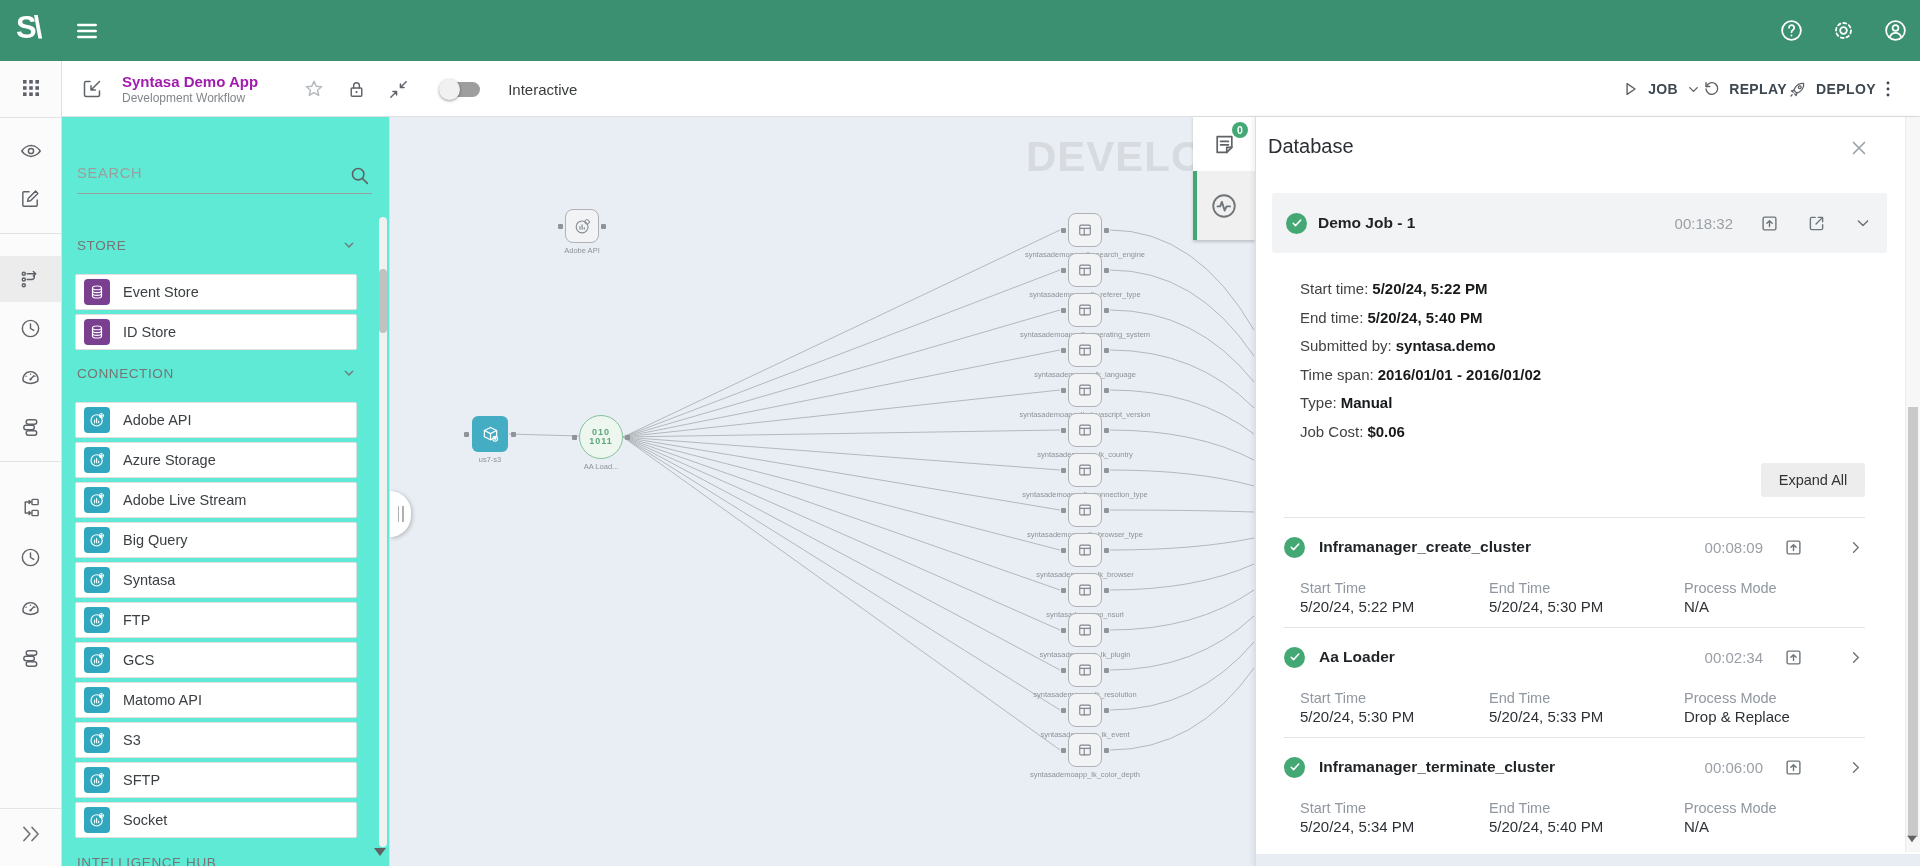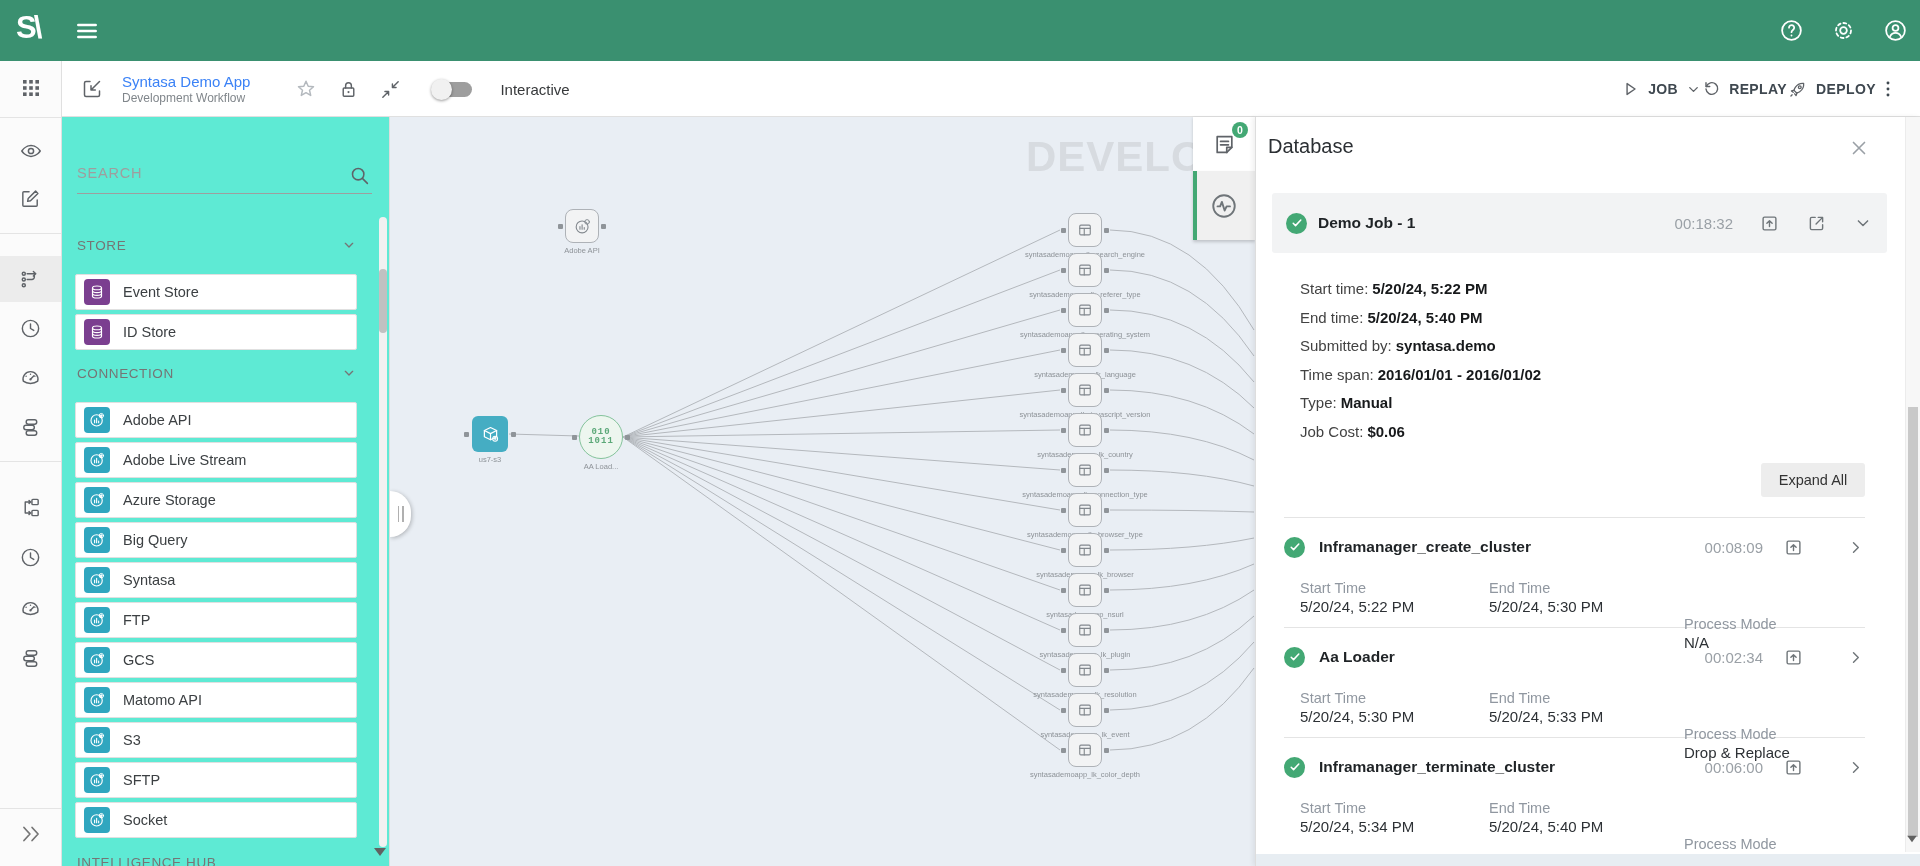--- a/index.html
+++ b/index.html
@@ -16,21 +16,21 @@
   .logo{position:absolute;left:16px;top:10px;color:#fff;font-size:31px;font-weight:bold;
         letter-spacing:-3px;font-style:normal;}
   .hamburger{position:absolute;left:74px;top:18px;cursor:pointer;}
   .appbar-right{position:absolute;right:12px;top:18px;display:flex;gap:27px;align-items:center;}
 
   
   .toolbar{position:absolute;left:62px;top:61px;width:1858px;height:56px;background:#fff;
            border-bottom:1px solid #e0e0e0;box-sizing:border-box;}
   .tb-left{position:absolute;left:18px;top:0;height:56px;display:flex;align-items:center;gap:18px;}
   .title-block{display:flex;flex-direction:column;margin-right:26px;}
-  .app-title{font-size:15px;font-weight:normal;color:#3b82f6;line-height:18px;}
+  .app-title{font-size:15px;font-weight:bold;color:#a21caf;line-height:18px;}
   .app-subtitle{font-size:12px;color:#80868b;line-height:14px;}
   .tb-ic{width:24px;height:24px;display:flex;align-items:center;justify-content:center;cursor:pointer;}
   .switch{width:38px;height:15px;background:#9e9e9e;border-radius:8px;position:relative;margin:0 10px 0 14px;cursor:pointer;}
   .switch .knob{position:absolute;left:-3px;top:-3px;width:21px;height:21px;border-radius:50%;
                 background:#f1f1f1;box-shadow:0 1px 3px rgba(0,0,0,.4);}
   .interactive-label{font-size:15px;color:#37393b;}
   .tb-right{position:absolute;right:20px;top:0;height:56px;display:flex;align-items:center;}
   .tb-btn{display:flex;align-items:center;gap:8px;font-size:14px;font-weight:bold;color:#3f4850;
           letter-spacing:.4px;cursor:pointer;}
 
@@ -75,21 +75,21 @@
   .dots::before,.dots::after{content:"";position:absolute;top:50%;margin-top:-2.5px;width:5px;height:5px;
            background:#8f9499;border-radius:1px;}
   .dots::before{left:-8px;} .dots::after{right:-8px;}
   .node-label{margin-top:4px;font-size:7.5px;color:#8d9297;text-align:center;white-space:nowrap;line-height:8.5px;}
   .node-label.wrap{white-space:normal;width:46px;}
   .node-s3{position:relative;width:36px;height:36px;background:#45adc3;border-radius:6px;
            display:flex;align-items:center;justify-content:center;}
   .node-circle{position:relative;width:44px;height:44px;border-radius:50%;background:#edf6ef;
            border:1.5px solid #84c39b;display:flex;flex-direction:column;align-items:center;justify-content:center;
            box-sizing:border-box;}
-  .binary{font-family:Liberation Mono, monospace;font-size:9px;font-weight:bold;color:#5ba878;
+  .binary{font-family:Liberation Sans, sans-serif;font-size:9px;font-weight:bold;color:#5ba878;
           line-height:9.5px;letter-spacing:1px;}
   .handle{position:absolute;left:0;top:374px;width:21px;height:46px;background:#fff;border-radius:0 23px 23px 0;
           box-shadow:1px 1px 4px rgba(0,0,0,.25);display:flex;align-items:center;justify-content:center;gap:3px;cursor:col-resize;}
   .handle i{display:block;width:1.5px;height:16px;background:#b0b0b0;}
 
   
   .side-tabs{position:absolute;left:1193px;top:117px;width:62px;}
   .tab{position:relative;width:62px;display:flex;align-items:center;justify-content:center;cursor:pointer;}
   .tab-notes{height:54px;background:#fff;box-shadow:0 1px 3px rgba(0,0,0,.18);}
   .tab-pulse{height:69px;background:#f0f0f0;box-shadow:0 2px 3px rgba(0,0,0,.18);}
@@ -114,21 +114,21 @@
   .detail-line .b{font-weight:bold;color:#17191b;margin-left:4px;}
   .expand-btn{position:absolute;left:505px;top:346px;width:104px;height:34px;background:#ededed;border-radius:3px;
               font-size:14.5px;color:#333;display:flex;align-items:center;justify-content:center;cursor:pointer;}
   .steps{position:absolute;left:28px;top:400px;width:581px;}
   .step{height:110px;border-top:1px solid #e4e4e4;box-sizing:border-box;}
   .step-head{display:flex;align-items:center;height:50px;padding-top:4px;}
   .step-name{margin-left:14px;font-size:15.5px;font-weight:bold;color:#1f2326;flex:1;}
   .step-right{display:flex;align-items:center;gap:20px;}
   .step-right .chev{margin-left:22px;}
   .step-cols{display:flex;padding-left:16px;margin-top:8px;}
-  .col1{width:189px;} .col2{width:195px;} .col3{flex:1;margin-top:36px;}
+  .col1{width:189px;} .col2{width:195px;} .col3{flex:1;}
   .col-label{font-size:14.5px;color:#9097a0;}
   .col-val{font-size:15px;color:#2d3135;margin-top:2px;}
   .panel-scroll{position:absolute;right:0;top:0;width:15px;height:735px;background:#f7f7f7;border-left:1px solid #ececec;box-sizing:border-box;}
   .panel-thumb{position:absolute;right:2px;top:290px;width:10px;height:430px;background:#c9c9c9;cursor:pointer;}
   .panel-caret{position:absolute;right:2px;top:718px;cursor:pointer;}
   .panel-bottom{position:absolute;left:0;top:737px;width:665px;height:12px;background:#e7edf2;}
 </style>
 </head>
 <body>
 
@@ -395,33 +395,33 @@
 
         <div class="pal-item">
           <span class="pal-tile tile-conn">
             <svg width="18" height="18" viewBox="0 0 24 24">
               <circle class="ic-w" style="stroke-width:1.5" cx="11.5" cy="12.5" r="7.5"></circle>
               <path class="ic-w" style="stroke-width:1.5" d="M8.8 15.5v-3.4M11.5 15.5V9.8M14.2 15.5v-2.2"></path>
               <circle class="ic-w" style="stroke-width:1.3" cx="17.8" cy="6.2" r="2.9"></circle>
               <path class="ic-w" style="stroke-width:1.3" d="M17.8 4.9v2.6M16.5 6.2h2.6"></path>
             </svg>
           </span>
+          <span class="pal-label">Azure Storage</span>
+        </div>
+
+        <div class="pal-item">
+          <span class="pal-tile tile-conn">
+            <svg width="18" height="18" viewBox="0 0 24 24">
+              <circle class="ic-w" style="stroke-width:1.5" cx="11.5" cy="12.5" r="7.5"></circle>
+              <path class="ic-w" style="stroke-width:1.5" d="M8.8 15.5v-3.4M11.5 15.5V9.8M14.2 15.5v-2.2"></path>
+              <circle class="ic-w" style="stroke-width:1.3" cx="17.8" cy="6.2" r="2.9"></circle>
+              <path class="ic-w" style="stroke-width:1.3" d="M17.8 4.9v2.6M16.5 6.2h2.6"></path>
+            </svg>
+          </span>
           <span class="pal-label">Adobe Live Stream</span>
-        </div>
-
-        <div class="pal-item">
-          <span class="pal-tile tile-conn">
-            <svg width="18" height="18" viewBox="0 0 24 24">
-              <circle class="ic-w" style="stroke-width:1.5" cx="11.5" cy="12.5" r="7.5"></circle>
-              <path class="ic-w" style="stroke-width:1.5" d="M8.8 15.5v-3.4M11.5 15.5V9.8M14.2 15.5v-2.2"></path>
-              <circle class="ic-w" style="stroke-width:1.3" cx="17.8" cy="6.2" r="2.9"></circle>
-              <path class="ic-w" style="stroke-width:1.3" d="M17.8 4.9v2.6M16.5 6.2h2.6"></path>
-            </svg>
-          </span>
-          <span class="pal-label">Azure Storage</span>
         </div>
 
         <div class="pal-item">
           <span class="pal-tile tile-conn">
             <svg width="18" height="18" viewBox="0 0 24 24">
               <circle class="ic-w" style="stroke-width:1.5" cx="11.5" cy="12.5" r="7.5"></circle>
               <path class="ic-w" style="stroke-width:1.5" d="M8.8 15.5v-3.4M11.5 15.5V9.8M14.2 15.5v-2.2"></path>
               <circle class="ic-w" style="stroke-width:1.3" cx="17.8" cy="6.2" r="2.9"></circle>
               <path class="ic-w" style="stroke-width:1.3" d="M17.8 4.9v2.6M16.5 6.2h2.6"></path>
             </svg>

